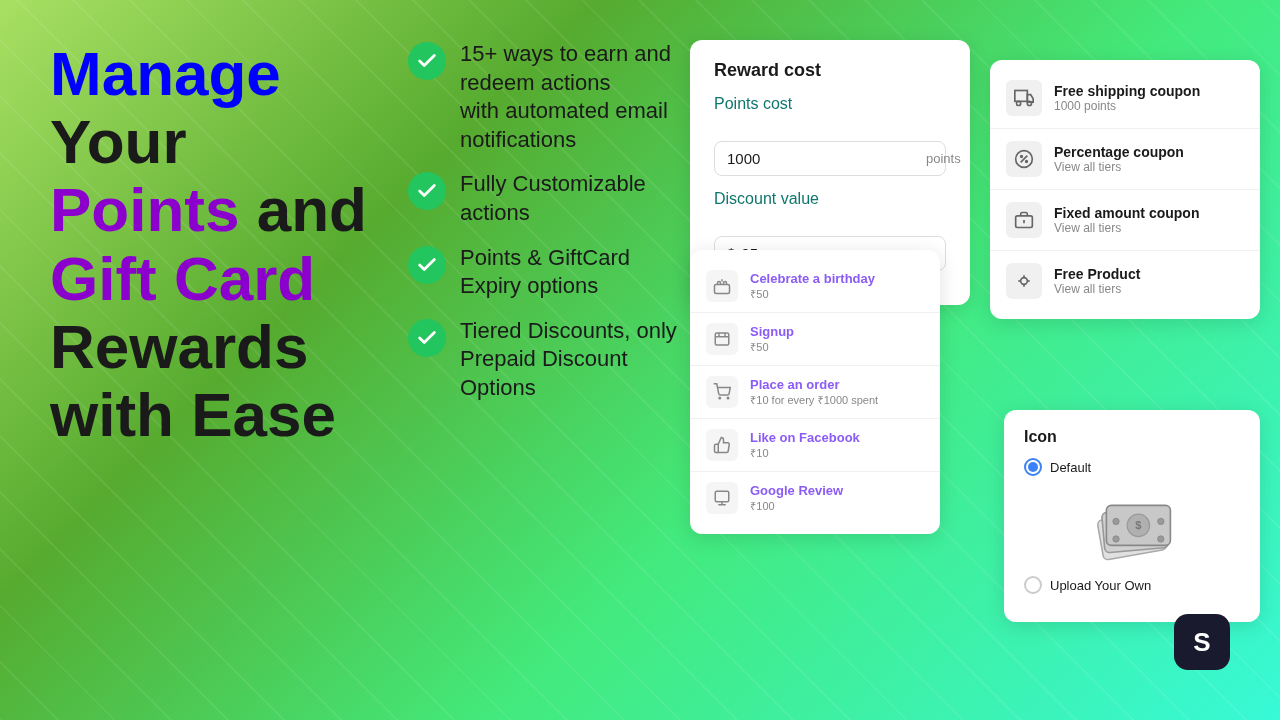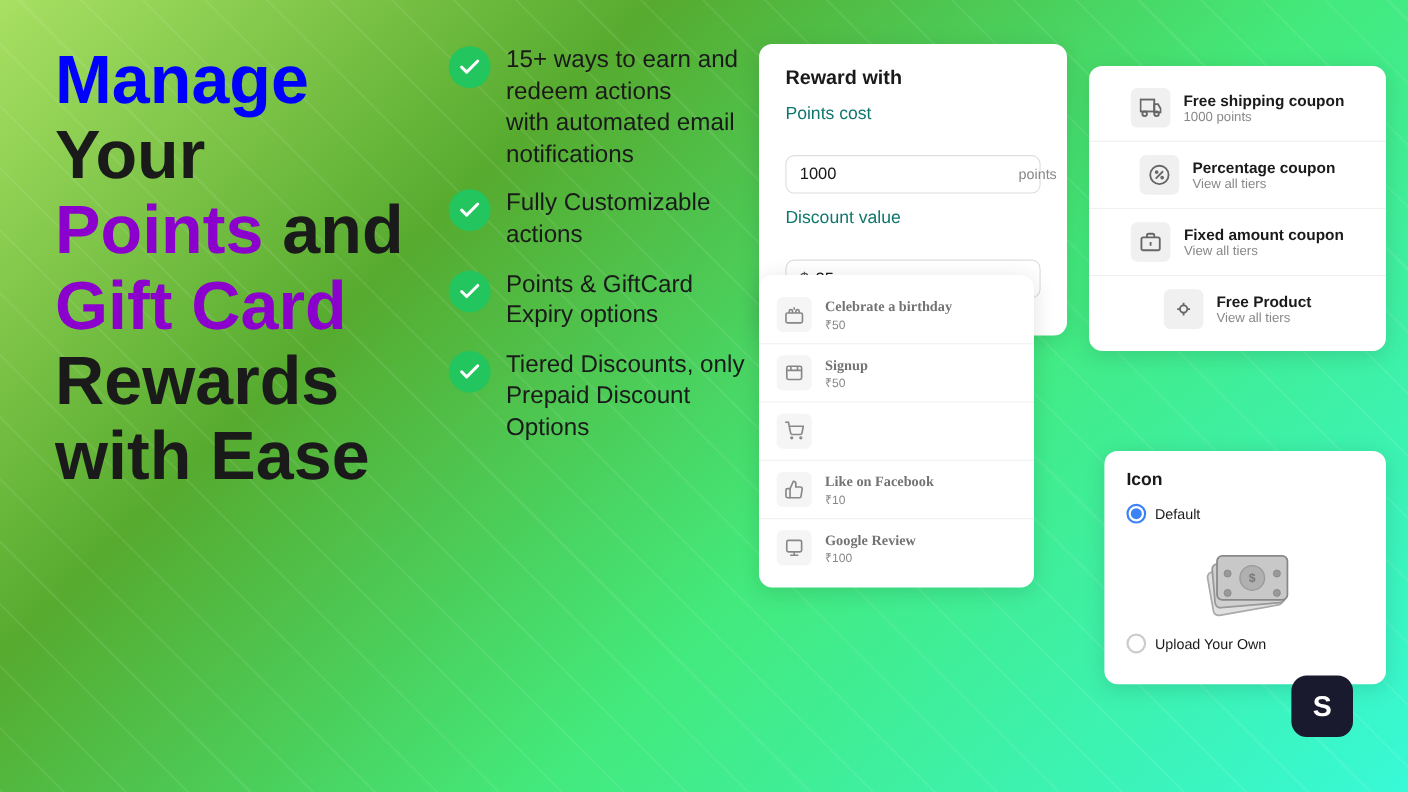--- a/index.html
+++ b/index.html
@@ -176,22 +176,21 @@
       background: #f5f5f5;
       border-radius: 6px;
       display: flex;
       align-items: center;
       justify-content: center;
       flex-shrink: 0;
     }
     .action-text h4 {
       font-size: 13px;
       font-weight: 600;
-      color: #737373;
-      font-family: Liberation Serif, serif;
+      color: #8b5cf6;
     }
     .action-text p {
       font-size: 11px;
       color: #888;
     }
 
     
     .reward-types-card {
       background: white;
       border-radius: 12px;
@@ -202,21 +201,20 @@
       top: 20px;
       right: -10px;
       z-index: 10;
     }
     .reward-type-item {
       display: flex;
       align-items: center;
       gap: 12px;
       padding: 12px 16px;
       border-bottom: 1px solid #f0f0f0;
-      justify-content: center;
     }
     .reward-type-item:last-child { border-bottom: none; }
     .reward-type-icon {
       width: 36px;
       height: 36px;
       background: #f0f0f0;
       border-radius: 6px;
       display: flex;
       align-items: center;
       justify-content: center;
@@ -362,21 +360,21 @@
           </svg>
         </div>
         <span class="feature-text">Tiered Discounts, only Prepaid Discount<br>Options</span>
       </li>
     </ul>
   </div>
 
   <div class="right-section">
 
     <div class="reward-card">
-      <h3>Reward with</h3>
+      <h3>Reward cost</h3>
       <div class="field-label">Points cost</div>
       <div class="input-field">
         <input type="text" value="1000" style="">
         <span class="input-suffix">points</span>
       </div>
       <div class="field-label">Discount value</div>
       <div class="input-field">
         <span class="input-prefix">$</span>
         <input type="text" value="25" style="">
       </div>
@@ -411,20 +409,24 @@
           <p>₹50</p>
         </div>
       </div>
       <div class="action-item">
         <div class="action-icon">
           <svg width="18" height="18" viewBox="0 0 24 24" fill="none" stroke="#888" stroke-width="2">
             <circle cx="9" cy="20" r="1"></circle>
             <circle cx="20" cy="20" r="1"></circle>
             <path d="M1 1h4l2.68 13.39a2 2 0 0 0 2 1.61h9.72a2 2 0 0 0 2-1.61L23 6H6"></path>
           </svg>
+        </div>
+        <div class="action-text">
+          <h4>Place an order</h4>
+          <p>₹10 for every ₹1000 spent</p>
         </div>
       </div>
       <div class="action-item">
         <div class="action-icon">
           <svg width="18" height="18" viewBox="0 0 24 24" fill="none" stroke="#888" stroke-width="2">
             <path d="M14 9V5a3 3 0 0 0-3-3l-4 9v11h11.28a2 2 0 0 0 2-1.7l1.38-9a2 2 0 0 0-2-2.3z"></path>
             <path d="M7 22H4a2 2 0 0 1-2-2v-7a2 2 0 0 1 2-2h3"></path>
           </svg>
         </div>
         <div class="action-text">

